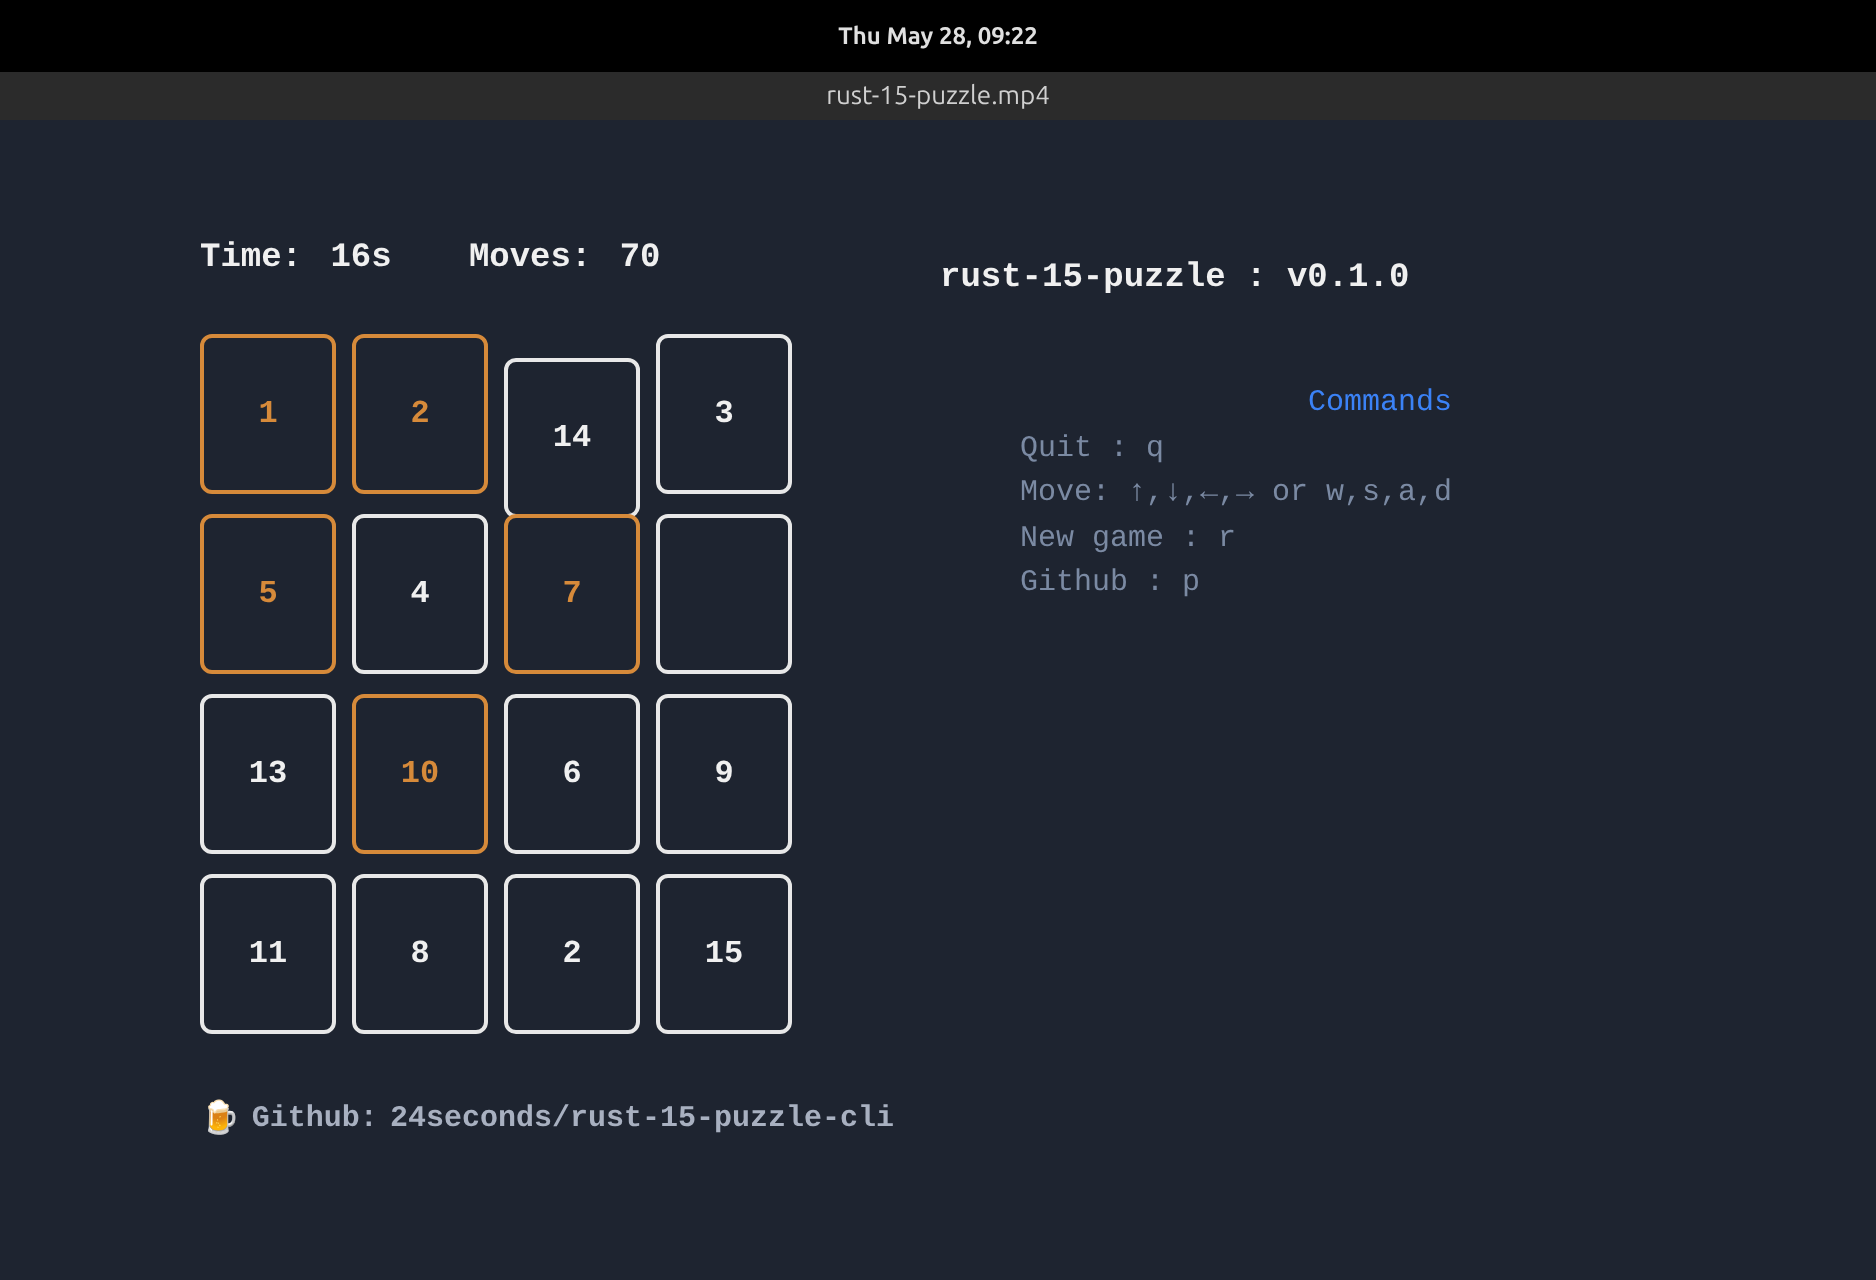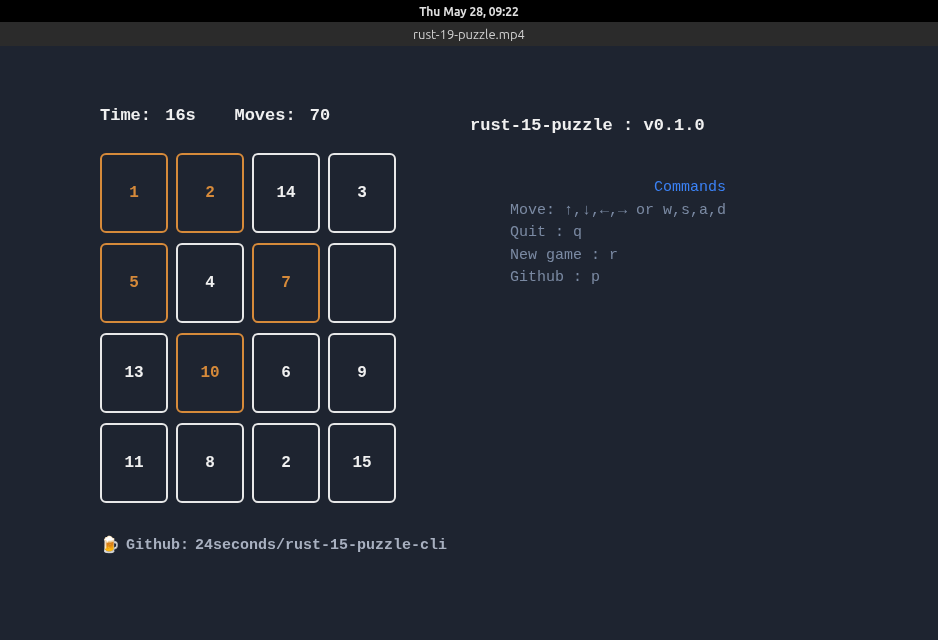--- a/index.html
+++ b/index.html
@@ -10,21 +10,21 @@
     body {
       width: 938px;
       height: 640px;
       background: #1e2430;
       font-family: 'Ubuntu Mono', 'DejaVu Sans Mono', 'Consolas', monospace;
       color: #e8e8e8;
       overflow: hidden;
     }
     .topbar {
       background: #000000;
-      height: 22px;
+      height: 36px;
       display: flex;
       justify-content: center;
       align-items: center;
       font-size: 12px;
       font-weight: bold;
       color: #e0e0e0;
       font-family: 'Ubuntu', -apple-system, sans-serif;
     }
     .titlebar {
       background: #2b2b2b;
@@ -113,36 +113,36 @@
     }
   </style>
 </head>
 <body>
 
 <div class="topbar">
   <span>Thu May 28, 09:22</span>
 </div>
 
 <div class="titlebar">
-  <span>rust-19-puzzle.mp4</span>
+  <span>rust-15-puzzle.mp4</span>
 </div>
 
 <div class="main">
   <div class="left">
     <div class="stats">
       <span>Time:</span>
       <span>16s</span>
       <span>&nbsp;</span>
       <span>Moves:</span>
       <span>70</span>
     </div>
     <div class="grid" id="grid">
         <div class="tile orange" style="left: 0px; top: 0px;">1</div>
         <div class="tile orange" style="left: 76px; top: 0px;">2</div>
-        <div class="tile" style="left: 152px; top: 0px;">14</div>
+        <div class="tile" style="left: 152px; top: 12px;">14</div>
         <div class="tile" style="left: 228px; top: 0px;">3</div>
         <div class="tile orange" style="left: 0px; top: 90px;">5</div>
         <div class="tile" style="left: 76px; top: 90px;">4</div>
         <div class="tile orange" style="left: 152px; top: 90px;">7</div>
         <div class="tile" style="left: 228px; top: 90px;"></div>
         <div class="tile" style="left: 0px; top: 180px;">13</div>
         <div class="tile orange" style="left: 76px; top: 180px;">10</div>
         <div class="tile" style="left: 152px; top: 180px;">6</div>
         <div class="tile" style="left: 228px; top: 180px;">9</div>
         <div class="tile" style="left: 0px; top: 270px;">11</div>
@@ -156,20 +156,20 @@
       <span>24seconds/rust-15-puzzle-cli</span>
     </div>
   </div>
   <div class="right">
     <div class="app-title">
       <span>rust-15-puzzle</span><span> : </span><span>v0.1.0</span>
     </div>
     <div class="commands">
       <div class="heading">Commands</div>
       <div id="command-lines">
+          <div class="line">Quit : q</div>
           <div class="line">Move: ↑,↓,←,→ or w,s,a,d</div>
-          <div class="line">Quit : q</div>
           <div class="line">New game : r</div>
           <div class="line">Github : p</div>
         </div>
     </div>
   </div>
 </div>
 
 </body></html>

